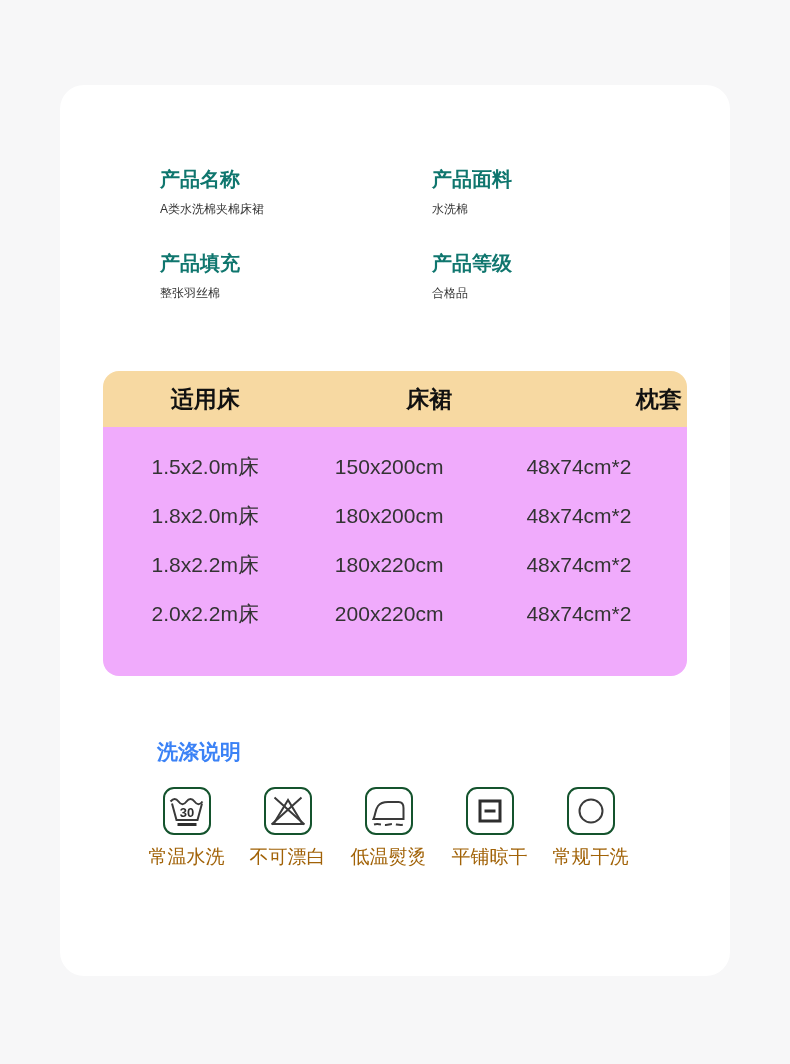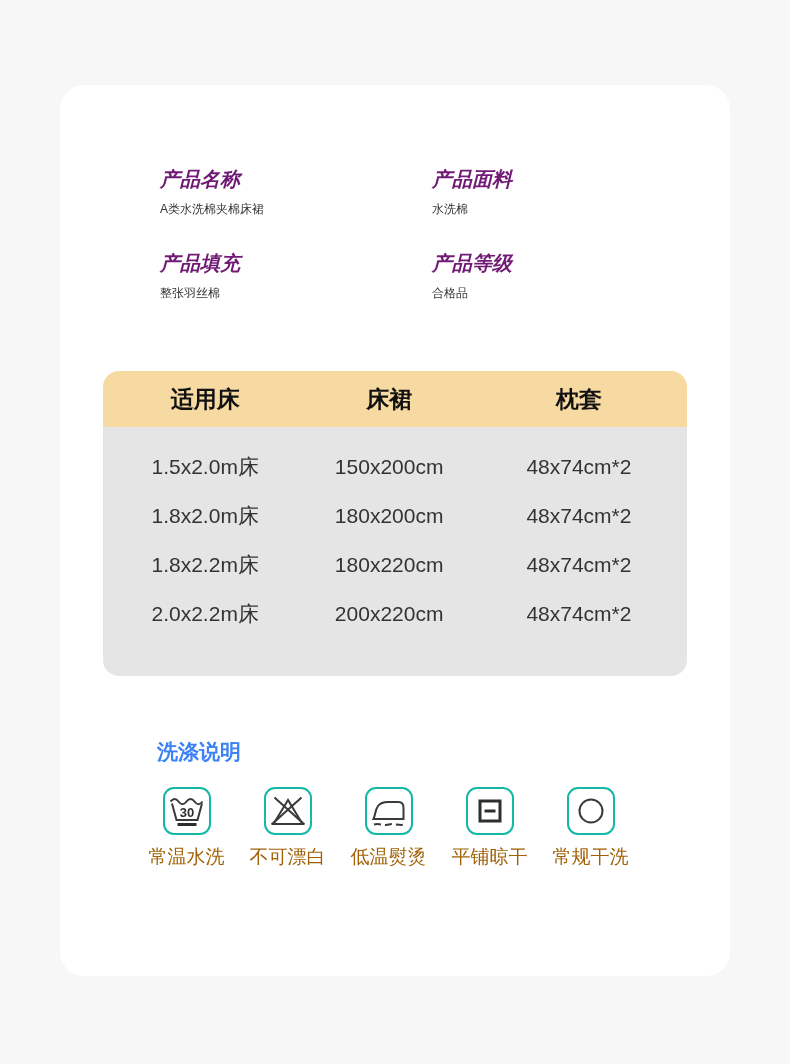--- a/index.html
+++ b/index.html
@@ -9,56 +9,56 @@
     font-family:"Liberation Sans","DejaVu Sans",sans-serif;
     position:relative;
   }
   .card {
     position:absolute; left:60px; top:85px;
     width:670px; height:891px;
     background:#ffffff; border-radius:24px;
   }
   
   .info-block { position:absolute; }
-  .info-label { font-size:20px; font-weight:bold; color:#701a75; line-height:28px;font-style:italic; }
+  .info-label { font-size:20px; font-weight:bold; color:#0f766e; line-height:28px; }
   .info-value { font-size:12px; color:#333333; line-height:28px; margin-top:2px; }
   .b1 { left:100px; top:80px; }
   .b2 { left:372px; top:80px; }
   .b3 { left:100px; top:164px; }
   .b4 { left:372px; top:164px; }
   
   .size-table { position:absolute; left:43px; top:286px; width:584px; }
   .tbl-header {
     height:56px; background:#f7d9a2; border-radius:16px 16px 0 0;
-    display:grid; grid-template-columns:35% 28% 37%; align-items:center;
+    display:grid; grid-template-columns:35% 28% 37%; align-items:center;gap:40px;
   }
   .tbl-header .cell {
     text-align:center; font-size:23px; font-weight:bold; color:#111111;
   }
   .tbl-body {
-    background:#e5e5e5; border-radius:0 0 16px 16px;
+    background:#f0abfc; border-radius:0 0 16px 16px;
     padding:15px 0 38px 0;
   }
   .tbl-row {
     height:49px; display:grid; grid-template-columns:35% 28% 37%; align-items:center;
   }
   .tbl-row .cell { text-align:center; font-size:21px; color:#333333; }
   
   .care-title {
     position:absolute; left:97px; top:653px;
     font-size:21px; font-weight:bold; color:#3b82f6;
   }
   .care-row {
     position:absolute; left:76px; top:702px;
     display:flex;
   }
   .care-item { width:101px; text-align:center; }
   .care-icon {
     width:48px; height:48px; margin:0 auto;
-    border:2px solid #14b8a6; border-radius:11px;
+    border:2px solid #14532d; border-radius:11px;
     display:flex; align-items:flex-start; justify-content:center;
     background:#ffffff;
   }
   .care-icon svg { display:block; }
   .care-label { font-size:19px; color:#a16207; margin-top:9px; white-space:nowrap; }
   .stroke { fill:none; stroke:#3a3a3a; stroke-width:2; }
   .stroke-bold { fill:none; stroke:#2e2e2e; stroke-width:3; }
 </style>
 </head>
 <body>

